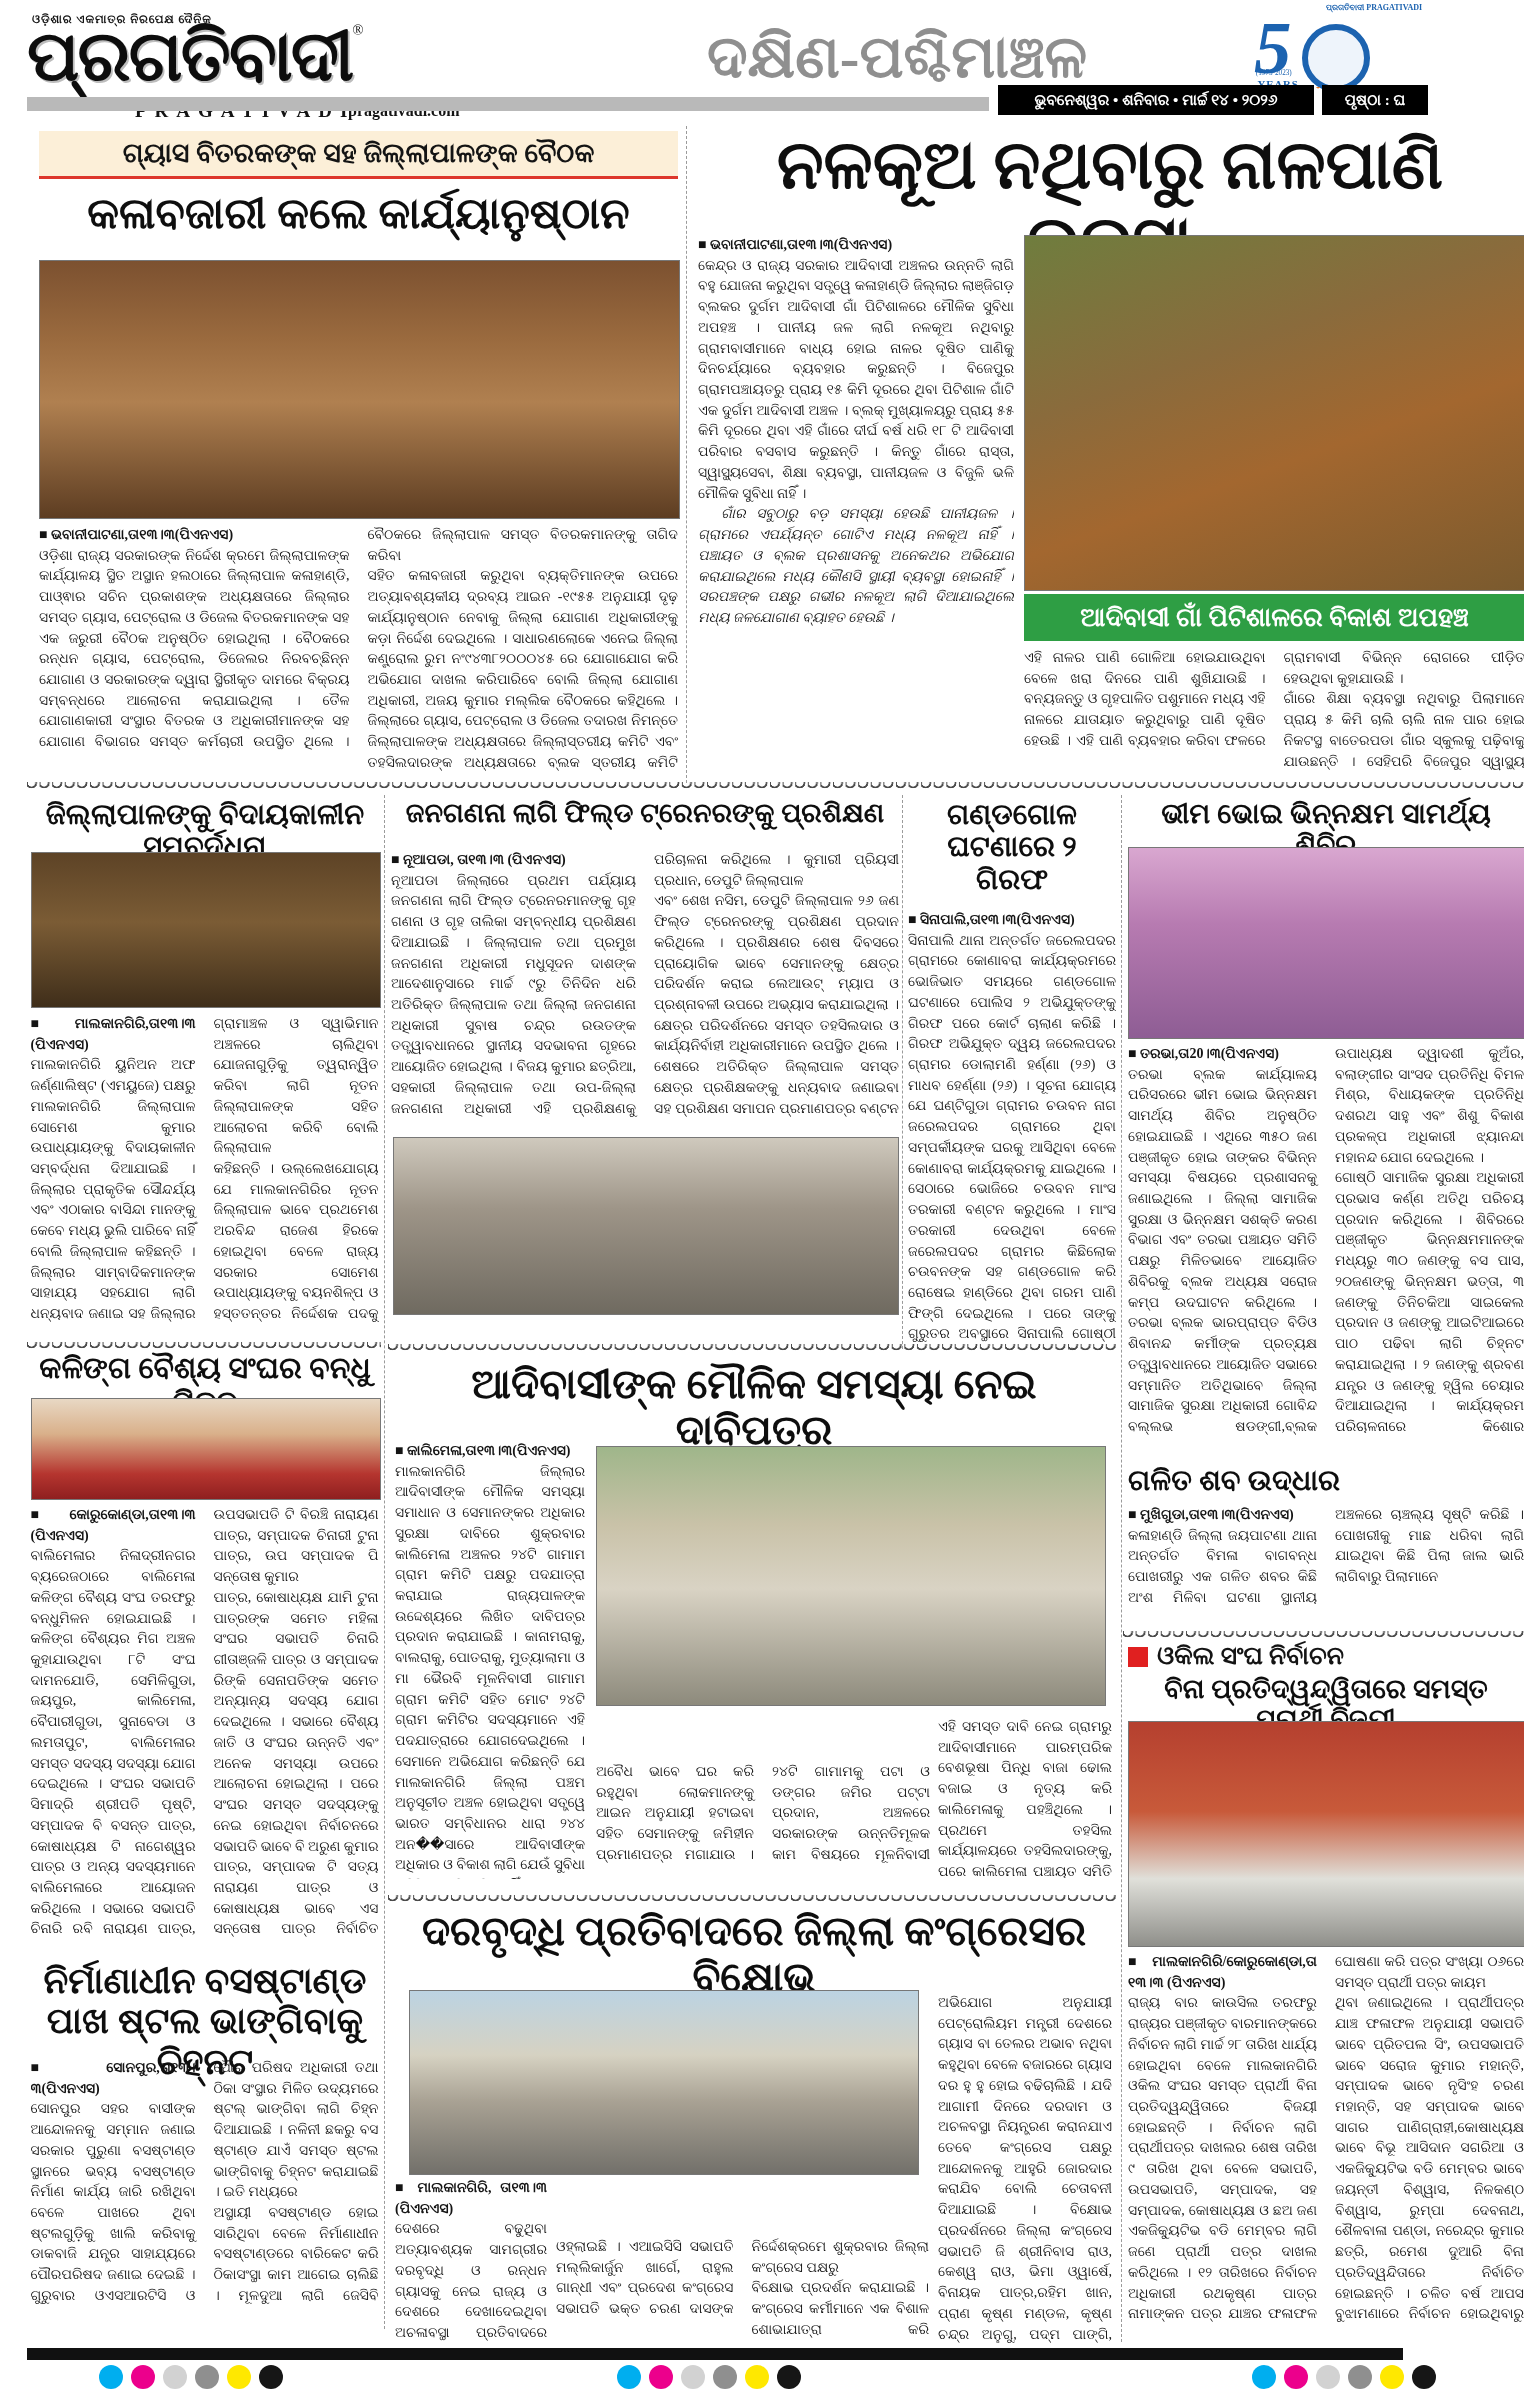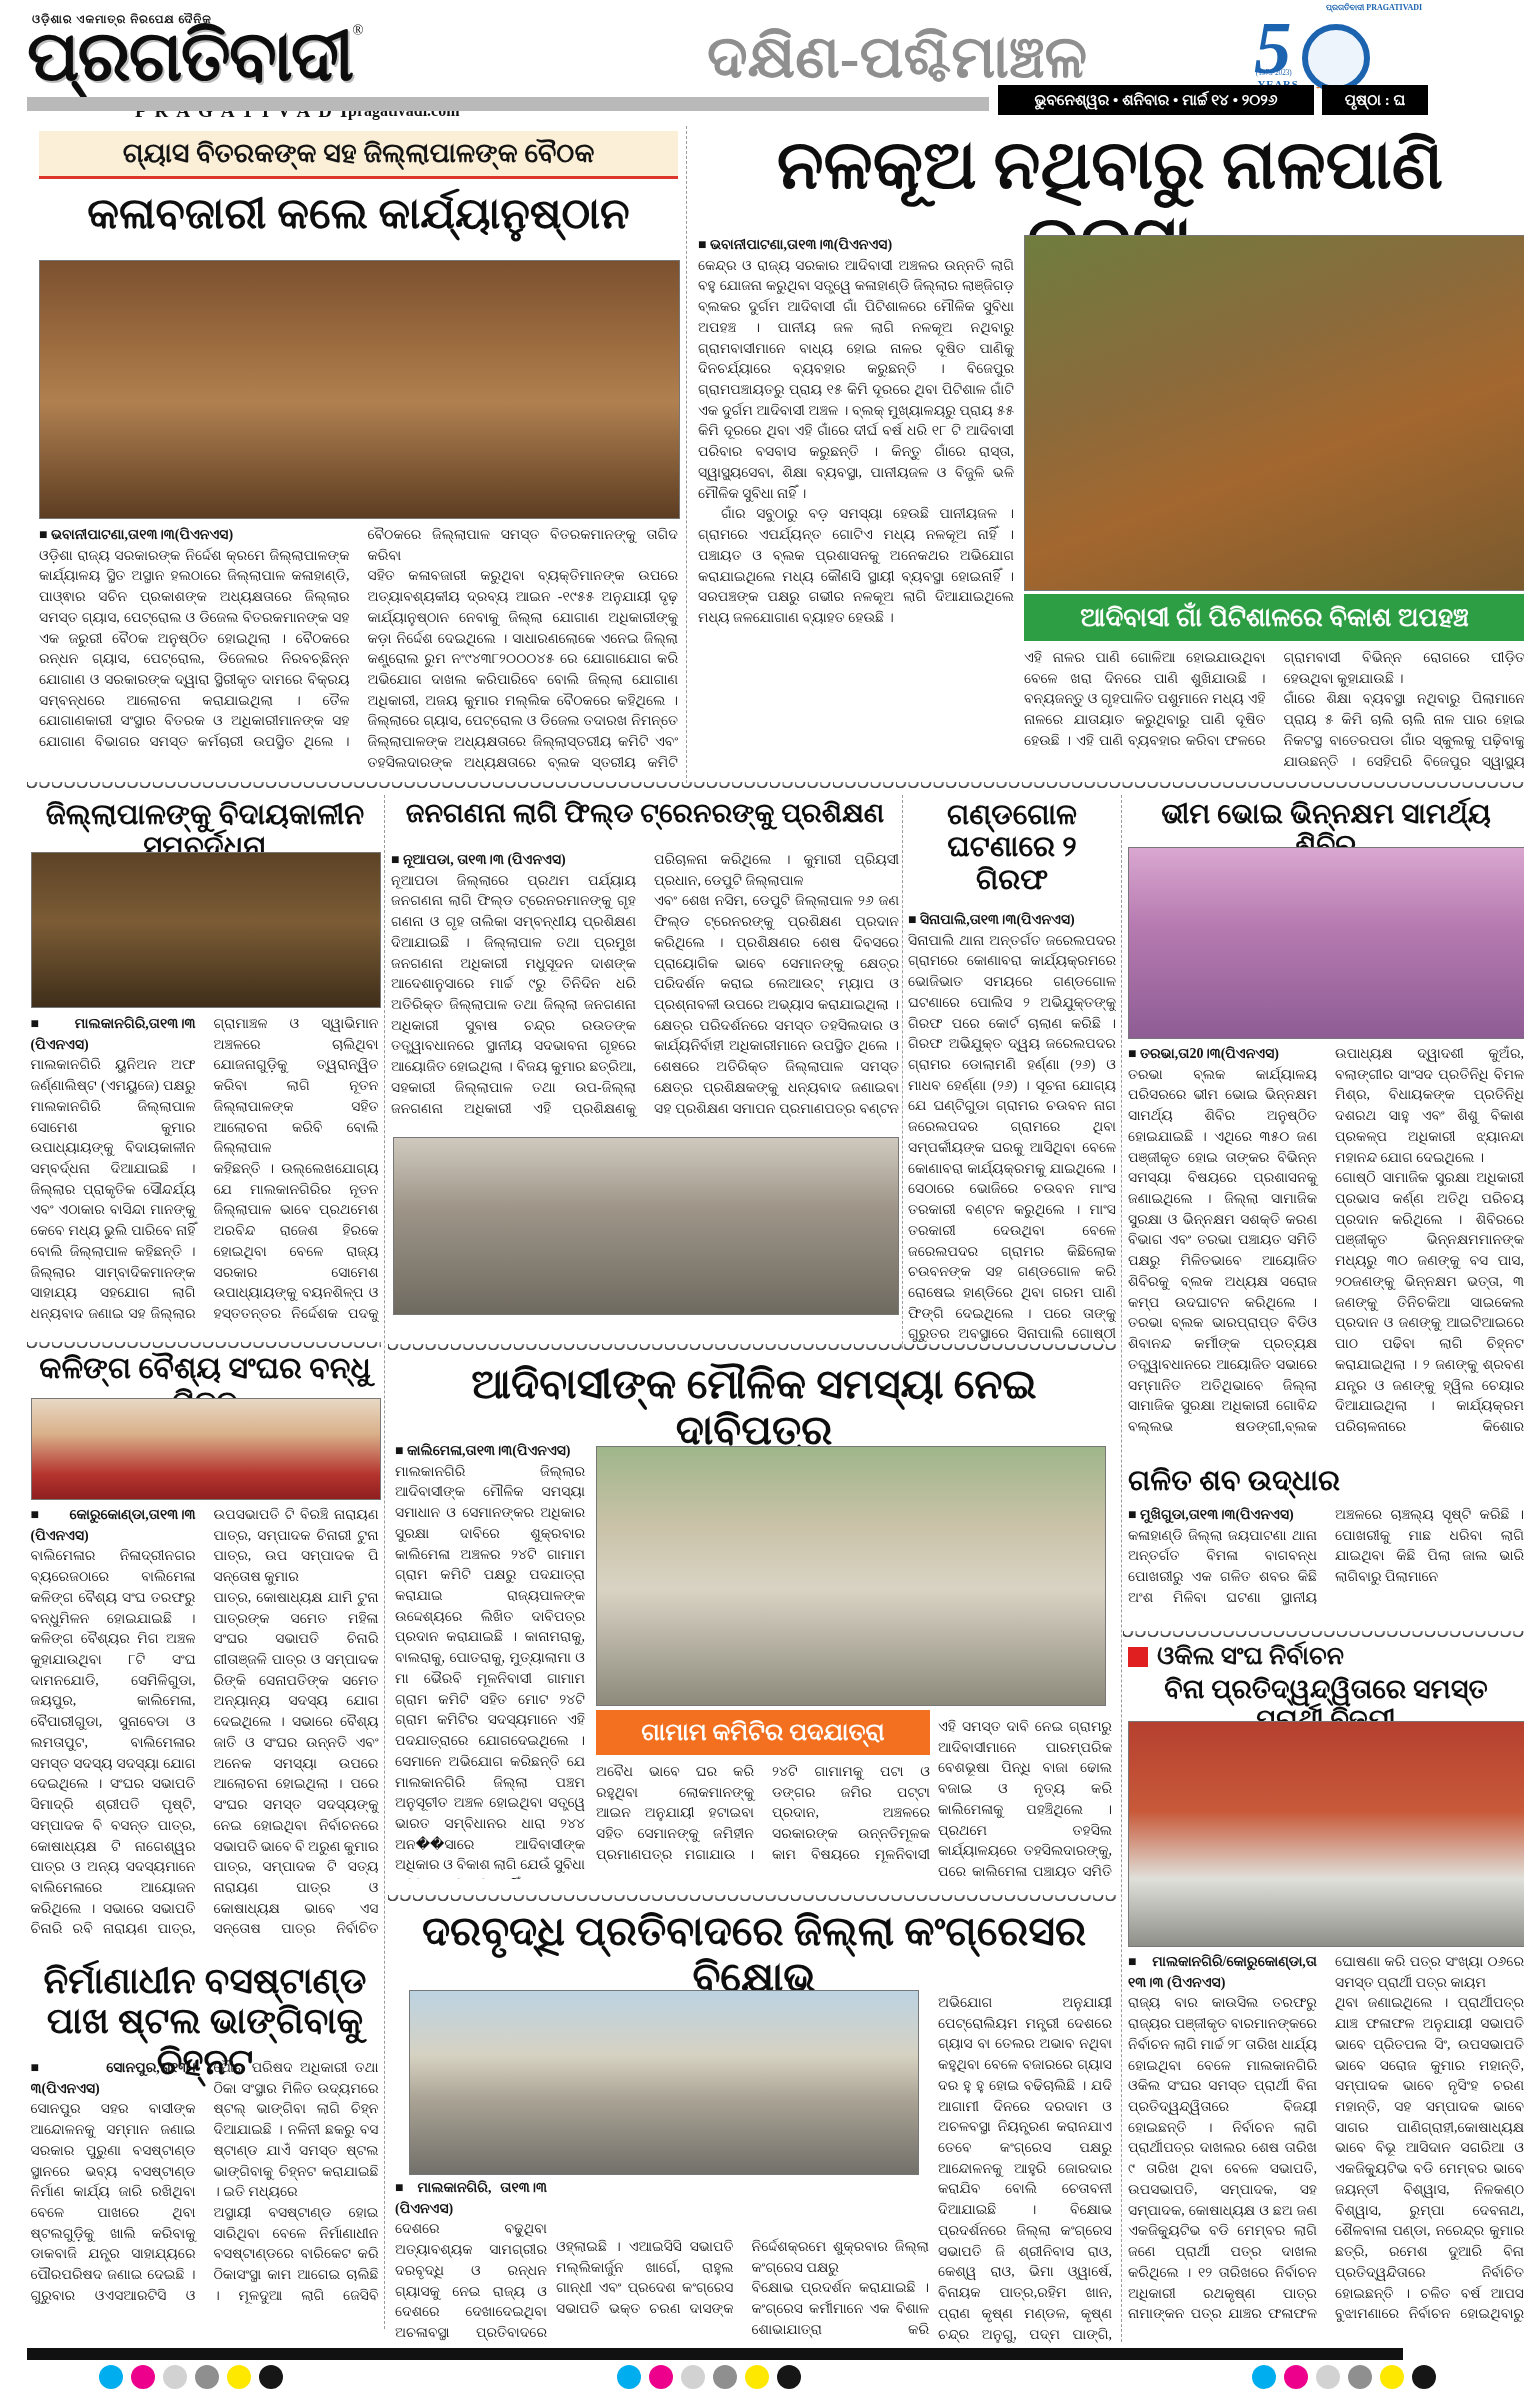--- a/index.html
+++ b/index.html
@@ -25,21 +25,21 @@
   .badge-squiggle{width:83px;height:6.3px;
      background:radial-gradient(circle at 2.7px 0px,#e8711a 1.3px,transparent 1.8px);
      background-size:7.2px 6.3px;background-repeat:repeat-x;}
   
   .kicker{background:#fcefd8;border-bottom:3.6px solid #dd372c;display:flex;align-items:center;
           justify-content:center;font-size:27px;font-weight:900;}
   .headline{font-weight:900;text-align:center;line-height:1.12;color:#0e0e0e;}
   .dateline{font-weight:bold;font-size:14px;margin:0 0 3.6px 0;}
   .body-cols{column-gap:18px;font-size:14px;line-height:1.48;text-align:justify;overflow:hidden;}
   .body-cols p{margin:0;}
-  .body-cols p.ind{text-indent:23px;}
+  .body-cols p.ind{text-indent:23px;font-style:italic;}
   .cols2{column-count:2;}
   .single{overflow:hidden;font-size:14px;line-height:1.48;text-align:justify;}
   .single p{margin:0;}
   .cap-green{background:#2e9e44;color:#fff;font-size:26px;font-weight:900;display:flex;
              align-items:center;justify-content:center;}
   .cap-orange{background:#f2701f;color:#fff;font-size:24px;font-weight:900;display:flex;
               align-items:center;justify-content:center;}
   .cap-pink{color:#e8168c;font-size:28px;font-weight:900;text-align:center;
             border-bottom:2.7px solid #3a3a3a;padding-bottom:7.2px;}
   .kicker2{display:flex;align-items:center;gap:9px;font-size:25px;font-weight:900;}
@@ -159,21 +159,20 @@
     <p>ପାତ୍ର, କୋଷାଧ୍ୟକ୍ଷ ଯାମି ଟୁନା ପାତ୍ରଙ୍କ ସମେତ ମହିଳା ସଂଘର ସଭାପତି ଚିନାରି ଗୀତାଞ୍ଜଳି ପାତ୍ର ଓ ସମ୍ପାଦକ ରିଙ୍କି ସେନାପତିଙ୍କ ସମେତ ଅନ୍ୟାନ୍ୟ ସଦସ୍ୟ ଯୋଗ ଦେଇଥିଲେ । ସଭାରେ ବୈଶ୍ୟ ଜାତି ଓ ସଂଘର ଉନ୍ନତି ଏବଂ ଅନେକ ସମସ୍ୟା ଉପରେ ଆଲୋଚନା ହୋଇଥିଲା । ପରେ ସଂଘର ସମସ୍ତ ସଦସ୍ୟଙ୍କୁ ନେଇ ହୋଇଥିବା ନିର୍ବାଚନରେ ସଭାପତି ଭାବେ ବି ଅରୁଣ କୁମାର ପାତ୍ର, ସମ୍ପାଦକ ଟି ସତ୍ୟ ନାରାୟଣ ପାତ୍ର ଓ କୋଷାଧ୍ୟକ୍ଷ ଭାବେ ଏସ ସନ୍ତୋଷ ପାତ୍ର ନିର୍ବାଚିତ ହୋଇଥିବା ବେଳେ ମହିଳା ସଂଘର ବି ତାରାବାଇ ପାତ୍ର, ସଂପାଦକ ଡି ସନ୍ତୋଷି ପାତ୍ର ଓ କୋଷାଧ୍ୟକ୍ଷ ଭାବେ ପି ବୈଜନ୍ତି ପାତ୍ର ନିର୍ବାଚିତ ହୋଇଥିଲେ । ଶେଷରେ ସମସ୍ତ ଅତିଥିମାନଙ୍କୁ କଳିଙ୍ଗ ବୈଶ୍ୟ ସଂଘ ତରଫରୁ ଧନ୍ୟବାଦ ଜଣାଇଥିଲେ ।</p>
   </div>
 
   <div class="abs wavy" style="left:388px;top:1344px;width:728px;"></div>
   <div class="abs headline" style="left:395px;top:1362px;width:718px;font-size:41px;">ଆଦିବାସୀଙ୍କ ମୌଳିକ ସମସ୍ୟା ନେଇ ଦାବିପତ୍ର</div>
   <div class="abs single" style="left:395px;top:1441px;width:190px;height:438px;">
     <p class="dateline">■ କାଲିମେଳା,ତା୧୩।୩(ପିଏନଏସ)</p>
     <p>ମାଲକାନଗିରି ଜିଲ୍ଲାର ଆଦିବାସୀଙ୍କ ମୌଳିକ ସମସ୍ୟା ସମାଧାନ ଓ ସେମାନଙ୍କର ଅଧିକାର ସୁରକ୍ଷା ଦାବିରେ ଶୁକ୍ରବାର କାଲିମେଳା ଅଞ୍ଚଳର ୨୪ଟି ଗାମାମ ଗ୍ରାମ କମିଟି ପକ୍ଷରୁ ପଦଯାତ୍ରା କରାଯାଇ ରାଜ୍ୟପାଳଙ୍କ ଉଦ୍ଦେଶ୍ୟରେ ଲିଖିତ ଦାବିପତ୍ର ପ୍ରଦାନ କରାଯାଇଛି । କାନାମରାକୁ, ବାଲରାକୁ, ପୋତରାକୁ, ମୁତ୍ୟାଲାମା ଓ ମା ଭୈରବି ମୂଳନିବାସୀ ଗାମାମ ଗ୍ରାମ କମିଟି ସହିତ ମୋଟ ୨୪ଟି ଗ୍ରାମ କମିଟିର ସଦସ୍ୟମାନେ ଏହି ପଦଯାତ୍ରାରେ ଯୋଗଦେଇଥିଲେ । ସେମାନେ ଅଭିଯୋଗ କରିଛନ୍ତି ଯେ ମାଲକାନଗିରି ଜିଲ୍ଲା ପଞ୍ଚମ ଅନୁସୂଚୀତ ଅଞ୍ଚଳ ହୋଇଥିବା ସତ୍ତ୍ୱେ ଭାରତ ସମ୍ବିଧାନର ଧାରା ୨୪୪ ଅନ��ସାରେ ଆଦିବାସୀଙ୍କ ଅଧିକାର ଓ ବିକାଶ ଲାଗି ଯେଉଁ ସୁବିଧା ରହିଛି ସେଗୁଡ଼ିକ ମିଳୁନାହିଁ । କେନ୍ଦ୍ର ଓ ରାଜ୍ୟ ସରକାରଙ୍କ ତରଫରୁ କୋଟି କୋଟି ଟଙ୍କା ଆଦିବାସୀଙ୍କ ବିକାଶ ଲାଗି ଆସୁଥିଲେ ମଧ୍ୟ ଅର୍ଥର ସଠିକ ବ୍ୟବହାର ହେଉନାହିଁ । ସେମାନେ ଦାବି କରିଛନ୍ତି ଯେ କାଲିମେଳାର ମା ଭୈରବି ଗାମାମ ମନ୍ଦିର ଜାଗାକୁ ସଠିକ ଭାବେ ଚିହ୍ନଟ କରି ଗୋଷ୍ଠୀଗତ ପଟ୍ଟା ପ୍ରଦାନ କରାଯାଉ । ସେହିପରି ମନ୍ଦିର ପାହାଡ଼ ଓ ଆଖପାଖ ଅଞ୍ଚଳରେ</p>
   </div>
   <div class="abs photo ph-march" style="left:596px;top:1446px;width:508px;height:258px;"></div>
-  <div class="abs cap-orange" style="left:596px;top:1710px;width:334px;height:45px;">ଗାମାମ କମିଟିର ପଦଯାତ୍ରା</div>
   <div class="abs body-cols cols2" style="left:596px;top:1762px;width:334px;height:117px;">
     <p>ଅବୈଧ ଭାବେ ଘର କରି ରହୁଥିବା ଲୋକମାନଙ୍କୁ ଆଇନ ଅନୁଯାୟୀ ହଟାଇବା ସହିତ ସେମାନଙ୍କୁ ଜମିହୀନ ପ୍ରମାଣପତ୍ର ମଗାଯାଉ ।୨୪ଟି ଗାମାମକୁ ପଟା ଓ ଡଙ୍ଗର ଜମିର ପଟ୍ଟା ପ୍ରଦାନ, ଅଞ୍ଚଳରେ ସରକାରଙ୍କ ଉନ୍ନତିମୂଳକ କାମ ବିଷୟରେ ମୂଳନିବାସୀ ଗାମାମ ଗ୍ରାମ କମିଟିକୁ ଅବଗତ କରାଇବା, ମନ୍ଦିର ପରିସରରେ ବୃକ୍ଷରୋପଣ କରିବା ସହ ପାଚେରୀ କରିବାକୁ ଦାବି କରାଯାଇଛି । ସେହିପରି ଜିଲ୍ଲାର ଶିକ୍ଷିତ ଯୁବକ ଯୁବତୀମାନଙ୍କୁ ନିଯୁକ୍ତି ଦେବା ଓ ଗ୍ରାମ ପୋଖରୀର ଉନ୍ନତି ଲାଗି ଆର୍ଥିକ ସହାୟତା ଯୋଗାଇବାକୁ ଦାବି ହୋଇଛି ।</p>
   </div>
   <div class="abs single" style="left:938px;top:1717px;width:174px;height:161px;">
     <p>ଏହି ସମସ୍ତ ଦାବି ନେଇ ଗ୍ରାମରୁ ଆଦିବାସୀମାନେ ପାରମ୍ପରିକ ବେଶଭୂଷା ପିନ୍ଧି ବାଜା ଢୋଲ ବଜାଇ ଓ ନୃତ୍ୟ କରି କାଲିମେଳାକୁ ପହଞ୍ଚିଥିଲେ । ପ୍ରଥମେ ତହସିଲ କାର୍ଯ୍ୟାଳୟରେ ତହସିଲଦାରଙ୍କୁ, ପରେ କାଲିମେଳା ପଞ୍ଚାୟତ ସମିତି କାର୍ଯ୍ୟାଳୟରେ ଜିପିଡିଓ ଓ ଜଗନ୍ନାଥ ମଣ୍ଡଳଙ୍କୁ, ପରେ ବନ ବିଭାଗ କାର୍ଯ୍ୟାଳୟରେ ଓ ଶେଷରେ କାଲିମେଳା ଥାନାରେ ଲିଖିତ ଦାବିପତ୍ର ପ୍ରଦାନ କରିଥିଲେ । ଯଦି ଦାବିଗୁଡ଼ିକ ପୂରଣ କରାନଯାଏ ତେବେ ଆଗାମୀ ଦିନରେ ଗଣତନ୍ତ୍ର ଓ ସମ୍ବିଧାନିକ ପ୍ରକ୍ରିୟା ଅନୁସାରେ ଆନ୍ଦୋଳନ କରାଯିବ ବୋଲି ଗାମାମ କମିଟି ପକ୍ଷରୁ ଚେତାବନୀ ଦିଆଯାଇଛି ।</p>
   </div>
 
   <div class="abs headline" style="left:1128px;top:1464px;width:233px;font-size:29px;text-align:left;">ଗଳିତ ଶବ ଉଦ୍ଧାର</div>
   <div class="abs body-cols cols2" style="left:1128px;top:1505px;width:396px;height:124px;">
     <p class="dateline">■ ମୁଖିଗୁଡା,ତା୧୩।୩(ପିଏନଏସ)</p>

